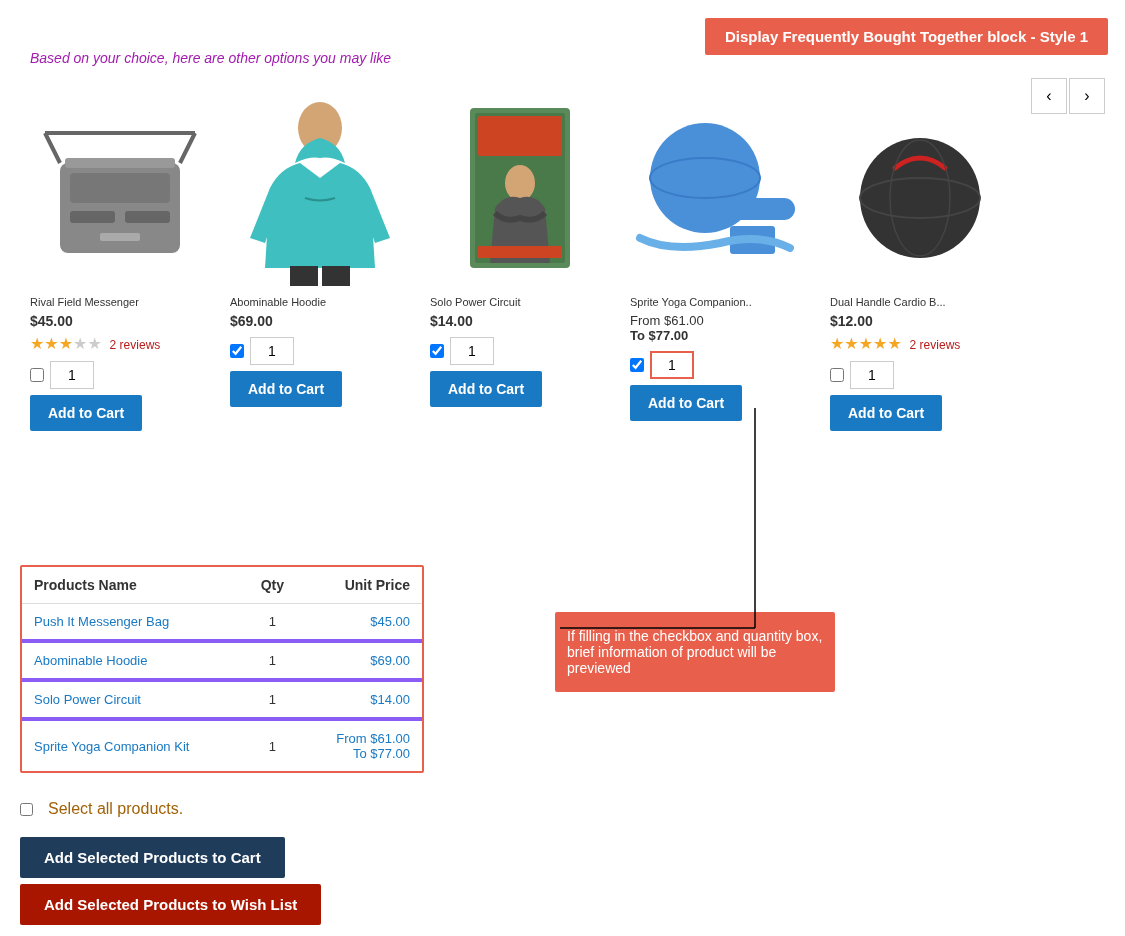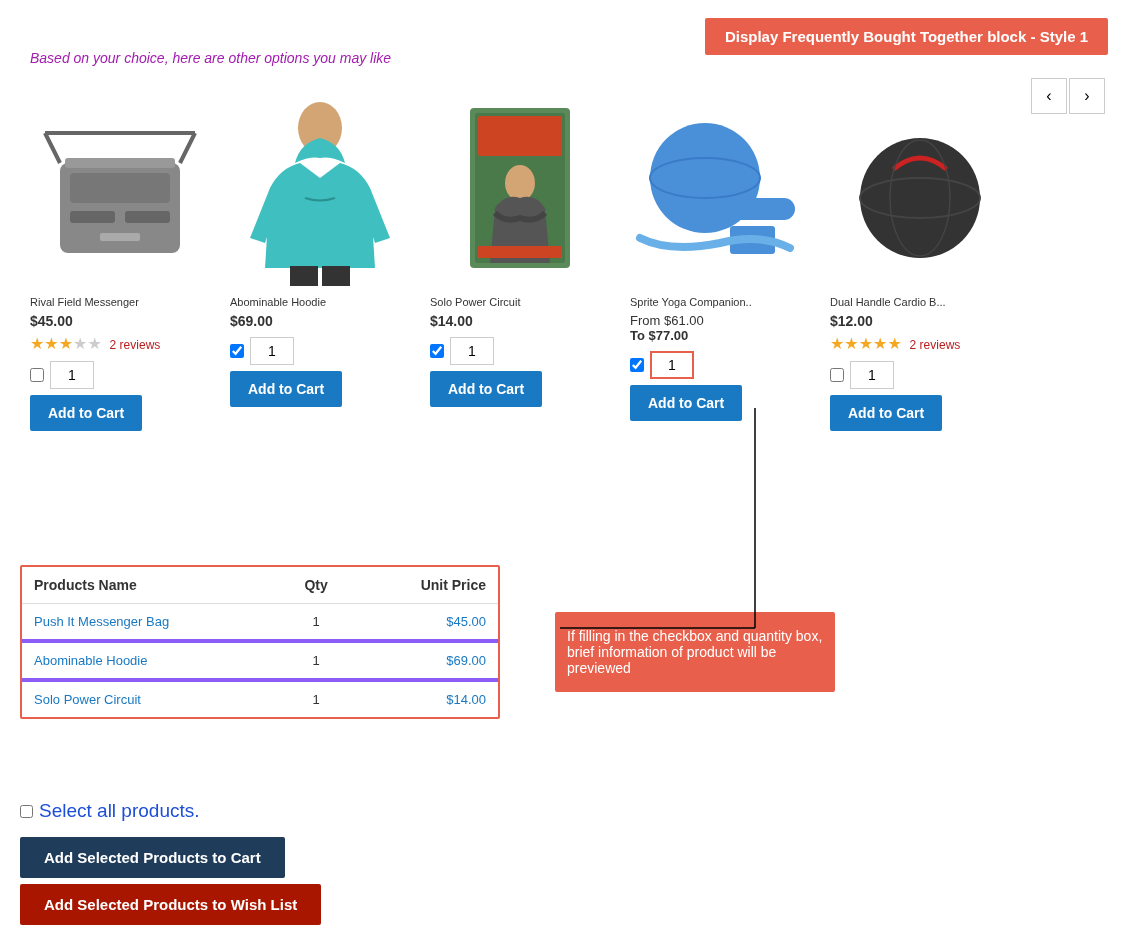--- a/index.html
+++ b/index.html
@@ -140,21 +140,21 @@
       cursor: pointer;
       border-radius: 2px;
       font-weight: bold;
     }
 
     
     .table-section {
       position: absolute;
       top: 565px;
       left: 20px;
-      width: 480px;
+      width: 404px;
       border: 2px solid #e8604c;
       border-radius: 2px;
     }
 
     .table-section table {
       width: 100%;
       border-collapse: collapse;
     }
     .table-section th {
       padding: 10px 12px;
@@ -194,22 +194,23 @@
     
     .select-all-row {
       position: absolute;
       top: 800px;
       left: 20px;
       display: flex;
       align-items: center;
       gap: 6px;
     }
     .select-all-row label {
-      font-size: 19px;
-      color: #1d4ed8;
+      font-size: 16px;
+      color: #a16207;
+      margin-left: 9px;
     }
 
     
     .action-btn-cart {
       position: absolute;
       top: 837px;
       left: 20px;
       background: #1f3c5a;
       color: #fff;
       border: none;
@@ -429,20 +430,28 @@
       <tr>
         <td><a href="#">Abominable Hoodie</a></td>
         <td class="qty-col">1</td>
         <td class="price-col">$69.00</td>
       </tr>
       <tr>
         <td><a href="#">Solo Power Circuit</a></td>
         <td class="qty-col">1</td>
         <td class="price-col">$14.00</td>
       </tr>
+      <tr>
+        <td><a href="#">Sprite Yoga Companion Kit</a></td>
+        <td class="qty-col">1</td>
+        <td class="price-col price-range-table">
+          <span class="from">From $61.00</span>
+          <span class="to">To $77.00</span>
+        </td>
+      </tr>
     </tbody>
   </table>
 </div>
 
 <div class="select-all-row">
   <input type="checkbox" style="">
   <label>Select all products.</label>
 </div>
 
 <button class="action-btn-cart">Add Selected Products to Cart</button>

